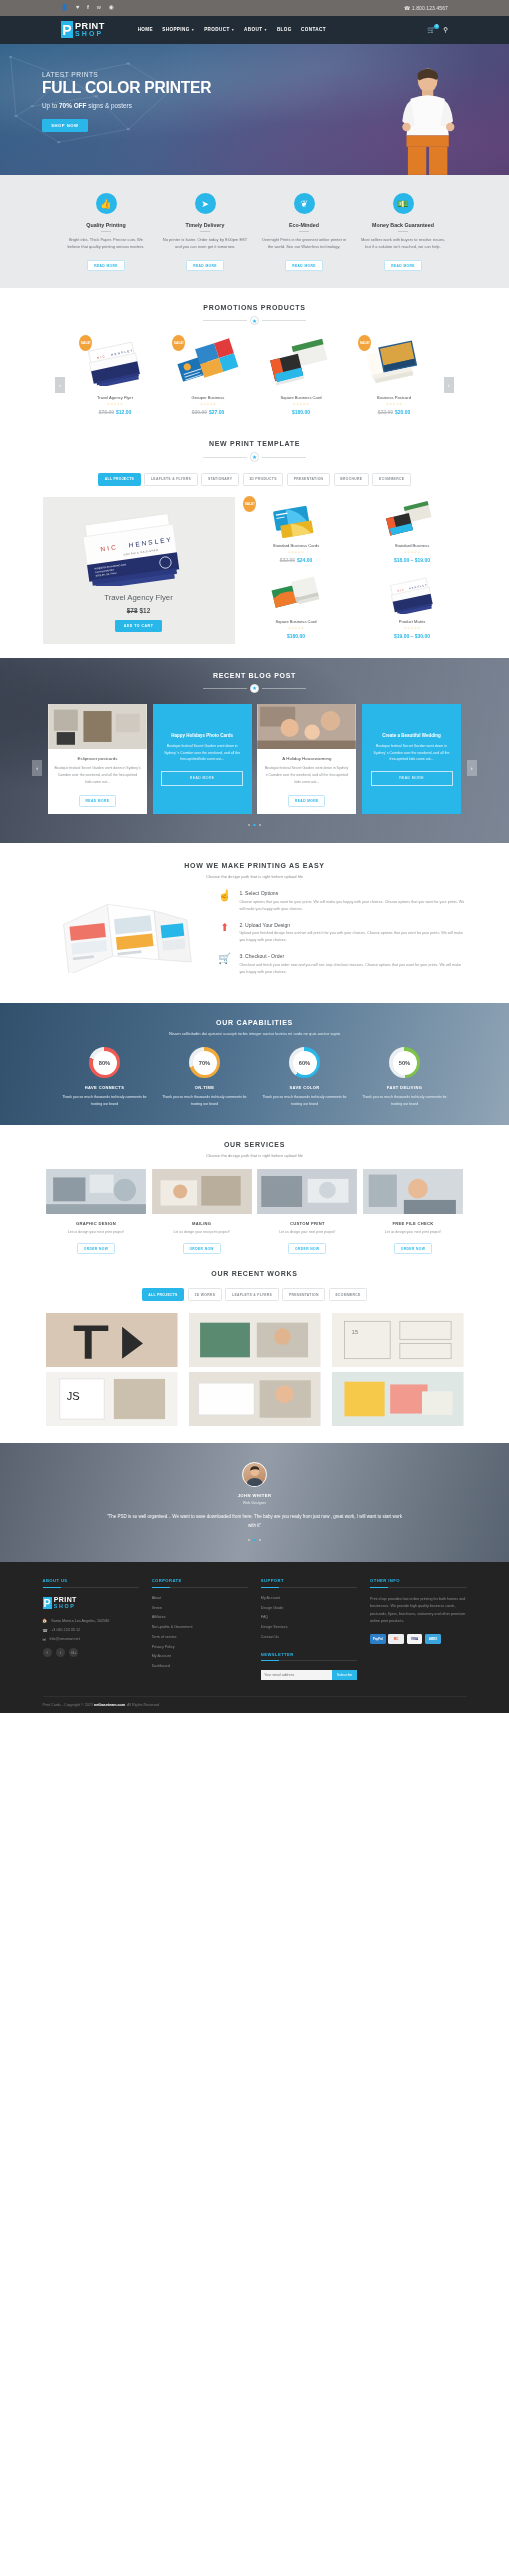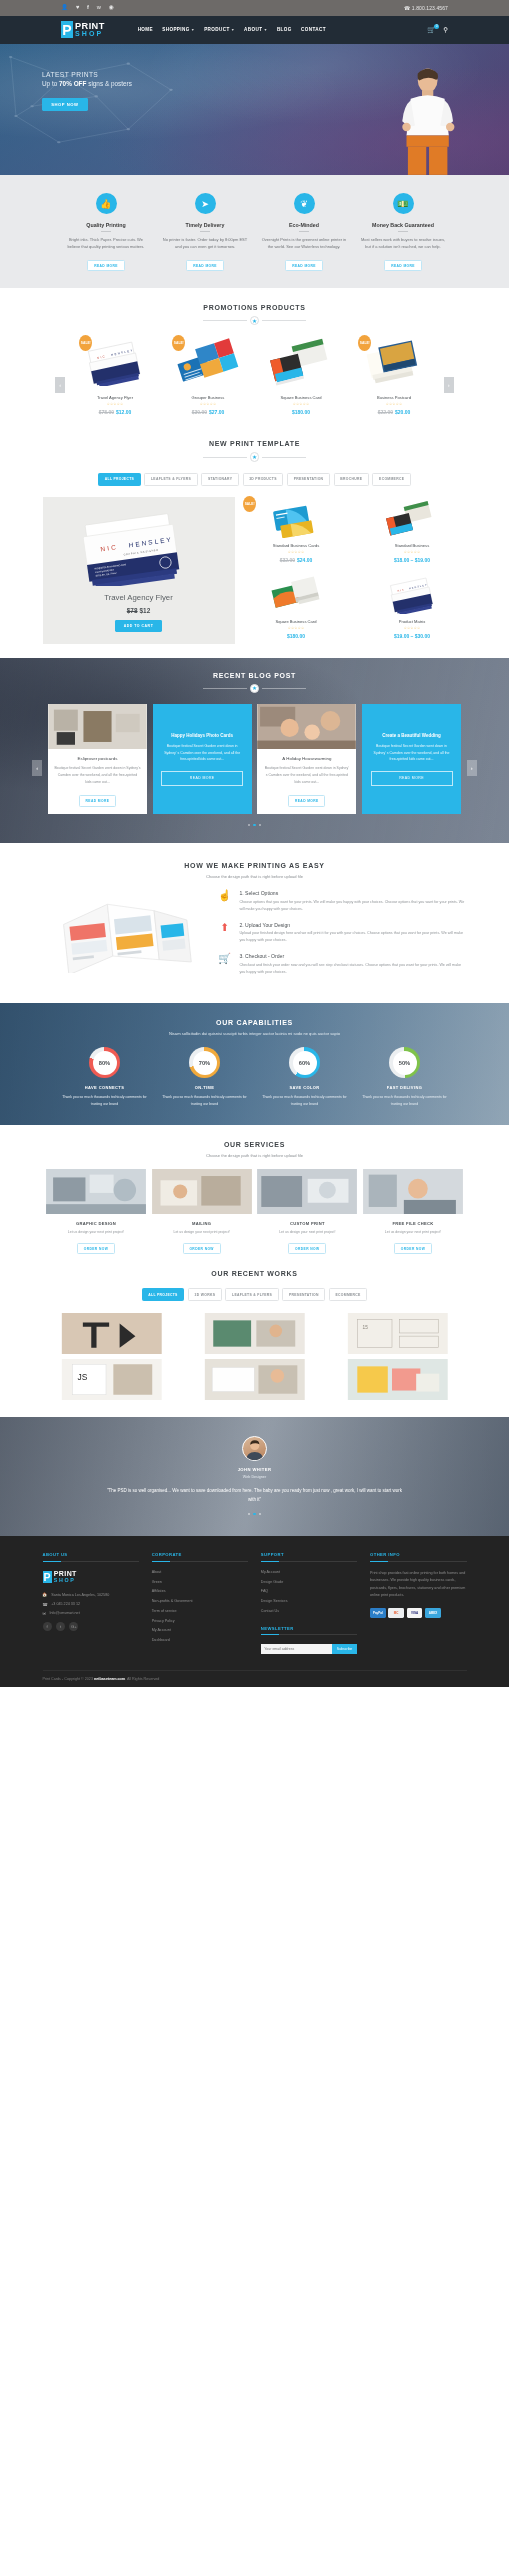--- a/index.html
+++ b/index.html
@@ -137,21 +137,21 @@
 
   
   .svcrow{display:flex;gap:5.7px;justify-content:center;padding-bottom:15.6px;}
   .svc{width:100px;text-align:center;}
   .svc .simg{height:45px;}
   .svc h4{font-size:4.1px;font-weight:bold;color:#4a4f53;letter-spacing:0.3px;margin:7px 0 3.5px;}
   .svc p{font-size:3.5px;color:#93979b;margin-bottom:5.7px;}
 
   
   .worksgrid{display:grid;grid-template-columns:repeat(3,1fr);gap:5.7px;padding-bottom:17px;}
-  .work{height:41px;}
+  .work{height:54px;}
 
   
   .testi{position:relative;padding:18.4px 0 21px;text-align:center;overflow:hidden;background:linear-gradient(110deg,#7a8390,#97a0ab 50%,#6f7a88);}
   .testitex{position:absolute;inset:0;background:linear-gradient(100deg,rgba(50,58,70,.45),rgba(130,140,152,.2) 50%,rgba(60,70,84,.45));}
   .testi .inner{position:relative;}
   .avatar{width:25.5px;height:25.5px;border-radius:50%;border:1.4px solid #fff;margin:0 auto 6.4px;overflow:hidden;background:linear-gradient(160deg,#d9b89a,#b9835c);}
   .testi .nm{color:#fff;font-size:4.2px;font-weight:bold;letter-spacing:0.4px;}
   .testi .rl{color:#e4eaef;font-size:3.7px;margin-top:2.1px;margin-bottom:8.5px;}
   .testi .qt{color:#fff;font-size:4.5px;line-height:1.9;max-width:304px;margin:0 auto;}
   .tdots{display:flex;gap:2.8px;justify-content:center;margin-top:8.5px;}
@@ -250,20 +250,21 @@
         <circle cx="90" cy="80" r="1.6"></circle>
         <circle cx="120" cy="130" r="1.6"></circle>
         <circle cx="120" cy="30" r="1.6"></circle>
         <circle cx="160" cy="70" r="1.6"></circle>
         <circle cx="55" cy="150" r="1.6"></circle>
         <circle cx="15" cy="110" r="1.6"></circle>
       </g>
   </svg>
   <div class="content">
     <h5>LATEST PRINTS</h5>
+    <h1>FULL COLOR PRINTER</h1>
     <div class="sub"><span>Up to </span><b>70% OFF</b><span> signs &amp; posters</span></div>
     <a class="btn-sky">SHOP NOW</a>
   </div>
   <svg class="man" viewBox="0 0 105 160">
     <ellipse cx="52" cy="26" rx="14" ry="17" fill="#e8bb96"></ellipse>
     <path d="M38 16q14-13 28 0 2 8-2 9-12-6-24 1-3-2-2-10z" fill="#4a3728"></path>
     <rect x="44" y="40" width="16" height="12" fill="#e0b48e"></rect>
     <path d="M28 52q24-10 48 0l6 52H22z" fill="#fbfbfb"></path>
     <path d="M22 104h60v16H22z" fill="#e07b26"></path>
     <rect x="24" y="120" width="26" height="40" fill="#e07b26"></rect>

